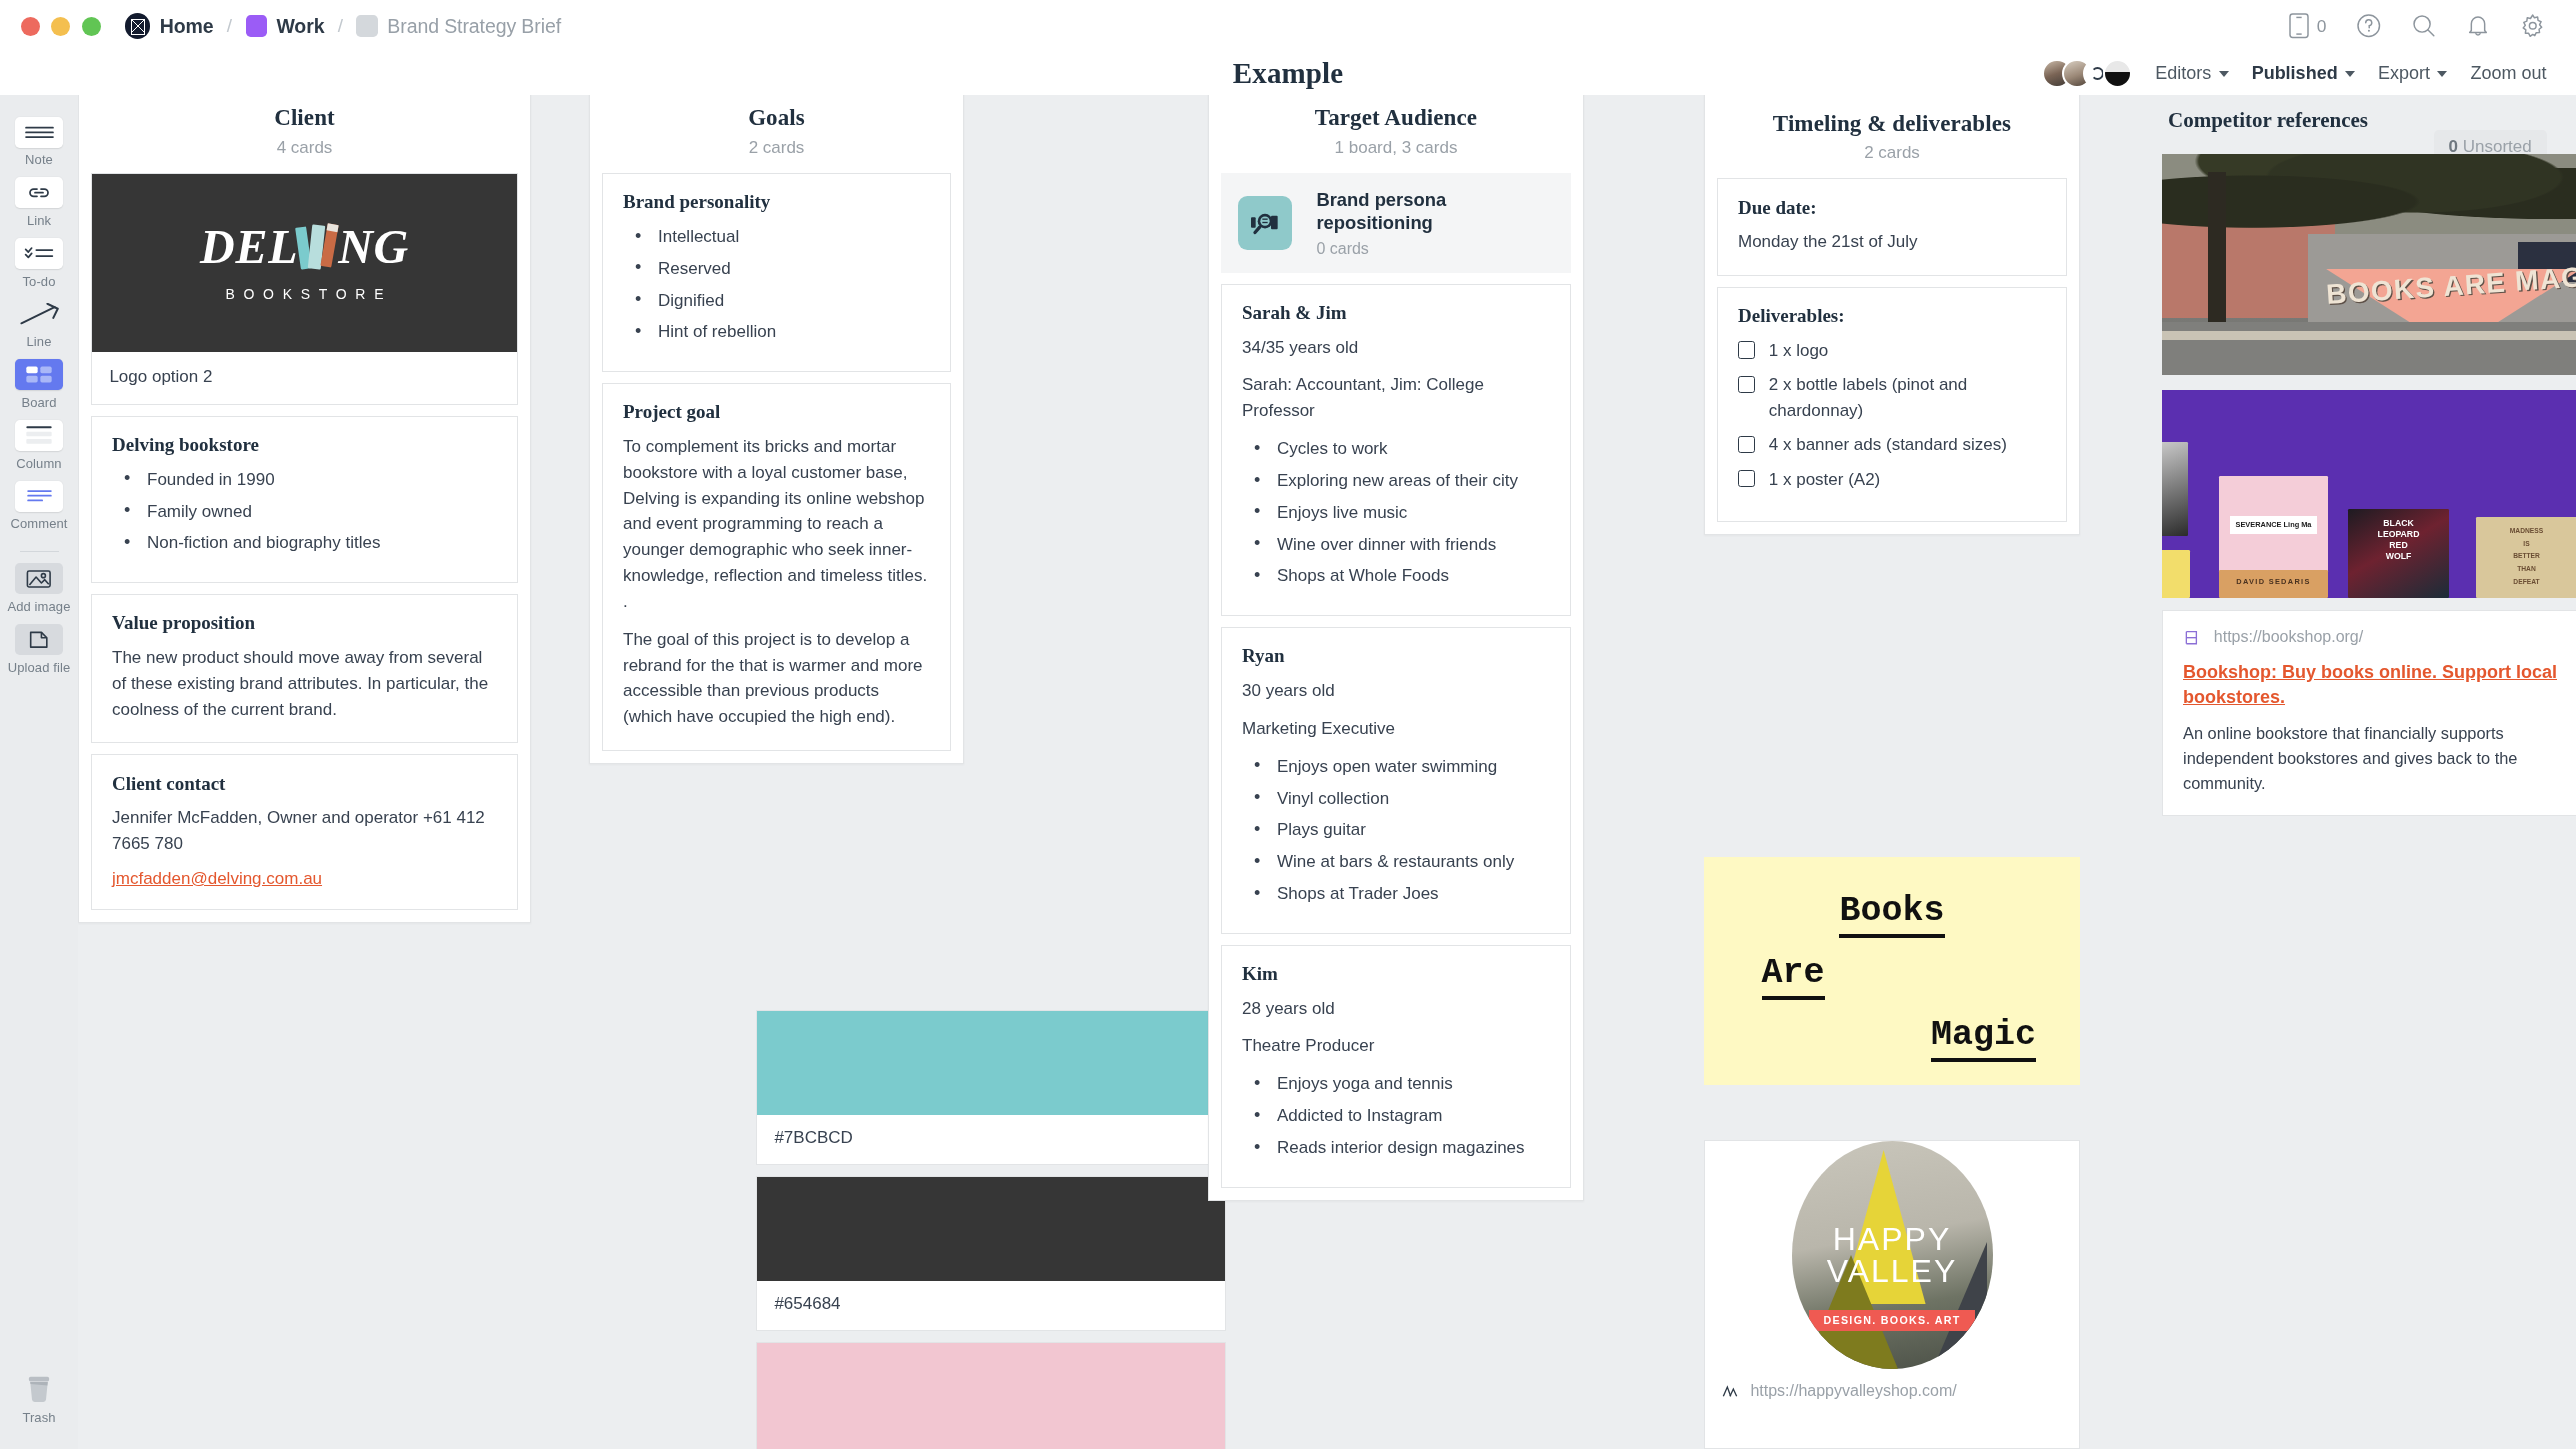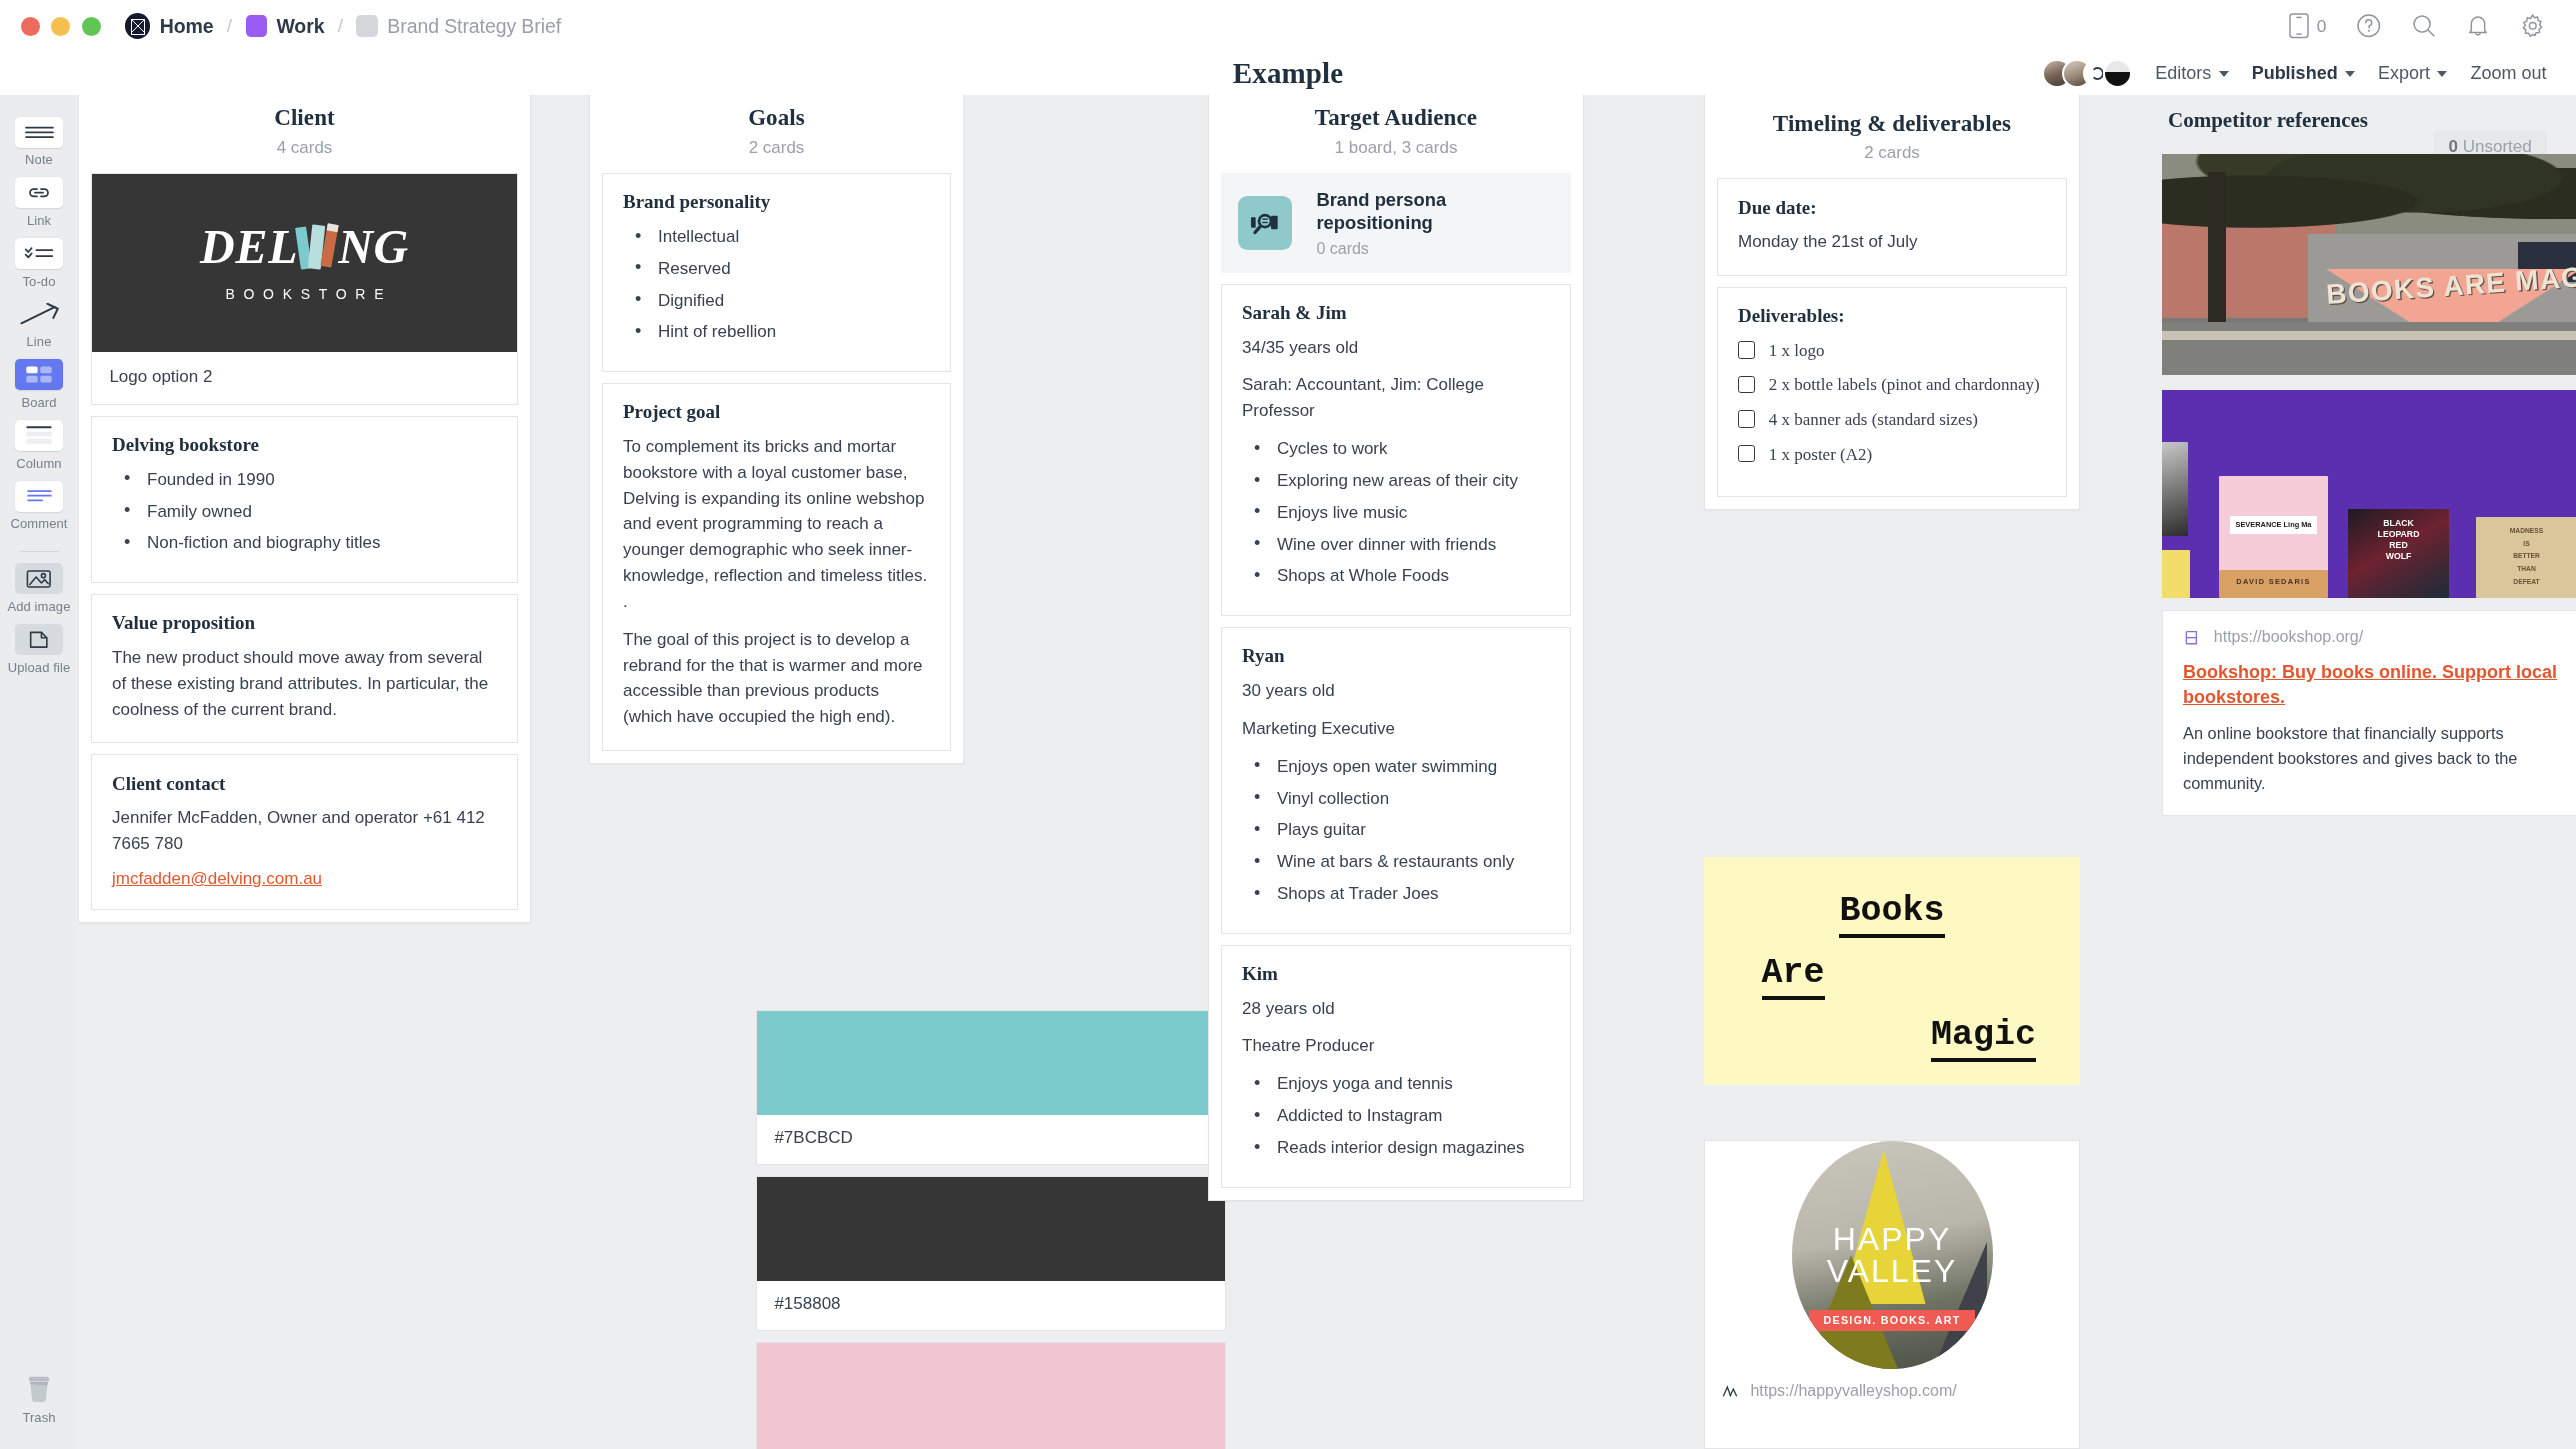--- a/index.html
+++ b/index.html
@@ -208,21 +208,21 @@
   }
   .board-tile-name { font-size: 18.4px; font-weight: 700; color: #21303f; line-height: 1.28; }
   .board-tile-sub { font-size: 16px; color: #9aa1a8; margin-top: 5.4px; }
 
   
   .chk { display: flex; align-items: flex-start; gap: 13.4px; margin-bottom: 9.4px; }
   .chk-box {
     width: 17.4px; height: 17.4px; border: 1.7px solid #2e3a47; border-radius: 2.7px;
     flex: none; margin-top: 3.4px; background: #fff;
   }
-  .chk-lbl { font-size: 17px; line-height: 1.48; color: #384250; font-family: Liberation Serif, serif; }
+  .chk-lbl { font-size: 17px; line-height: 1.48; color: #384250; }
 
   
   .free { position: absolute; }
   .pink-bam {
     background: #fef9c3; display: flex; flex-direction: column;
     justify-content: flex-end; padding: 23px 36px;
     font-family: Liberation Mono, monospace;
   }
   .bam-line { font-weight: 700; font-size: 35px; color: #111; border-bottom: 4.7px solid #111; display: inline-block; line-height: 1.18; padding-bottom: 2px; }
   .bam-1 { align-self: center; margin-bottom: 14.8px; }
@@ -593,21 +593,21 @@
     </div>
 
     <div class="free" style="left:678px; top:915px; width:470px;">
       <div class="swatch-row">
         <div class="swatch">
           <div class="swatch-color" style="background:#7BCBCD"></div>
           <div class="swatch-label">#7BCBCD</div>
         </div>
         <div class="swatch">
           <div class="swatch-color" style="background:#363636"></div>
-          <div class="swatch-label">#158808</div>
+          <div class="swatch-label">#654684</div>
         </div>
       </div>
       <div class="swatch-row">
         <div class="swatch">
           <div class="swatch-color" style="background:#F2C6D1;height:107px"></div>
           <div class="swatch-label"></div>
         </div>
         <div class="swatch">
           <div class="swatch-color" style="background:#EACF45;height:107px"></div>
           <div class="swatch-label"></div>

